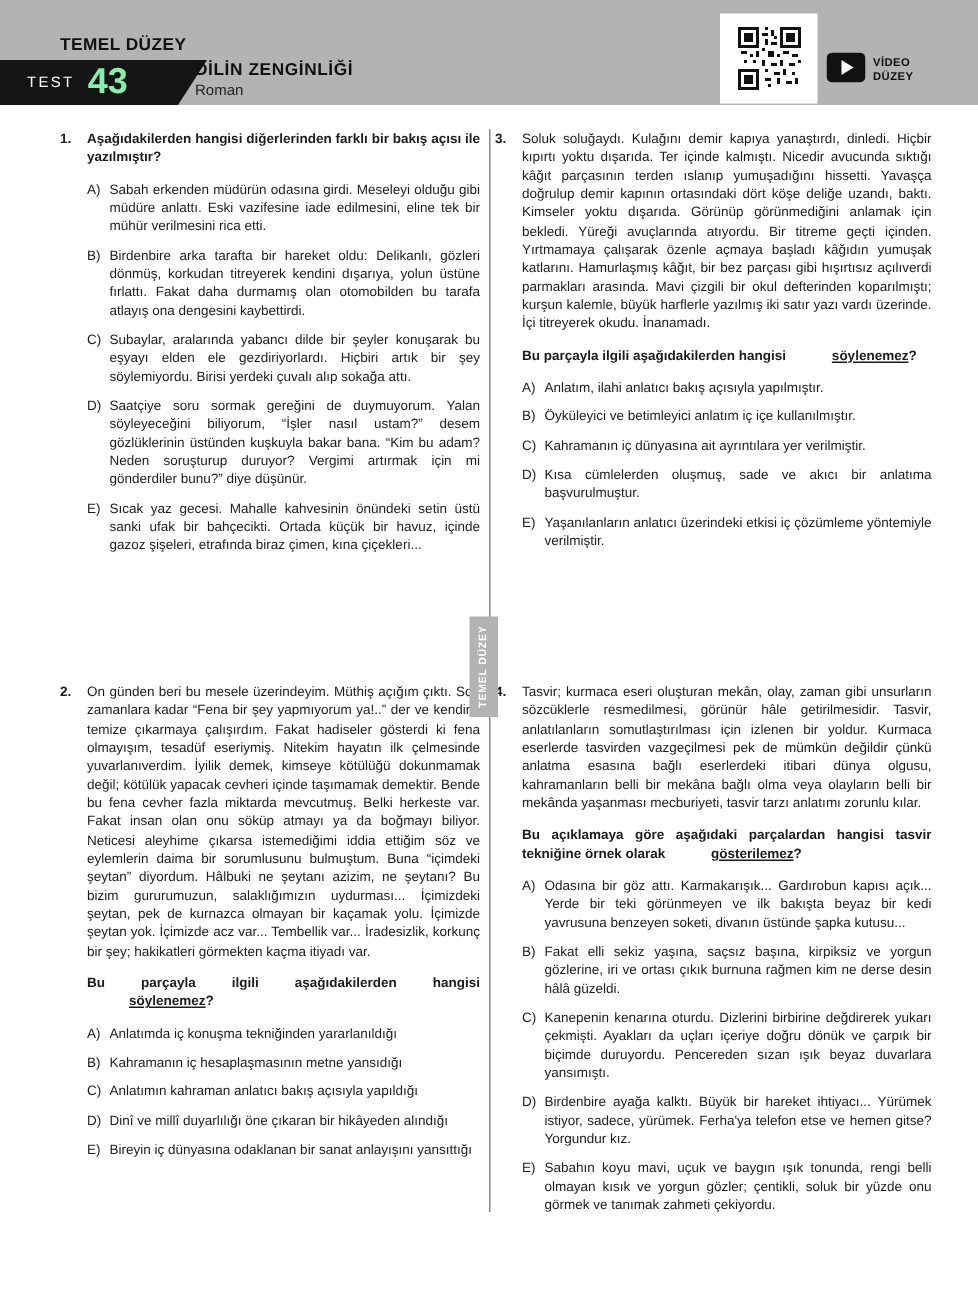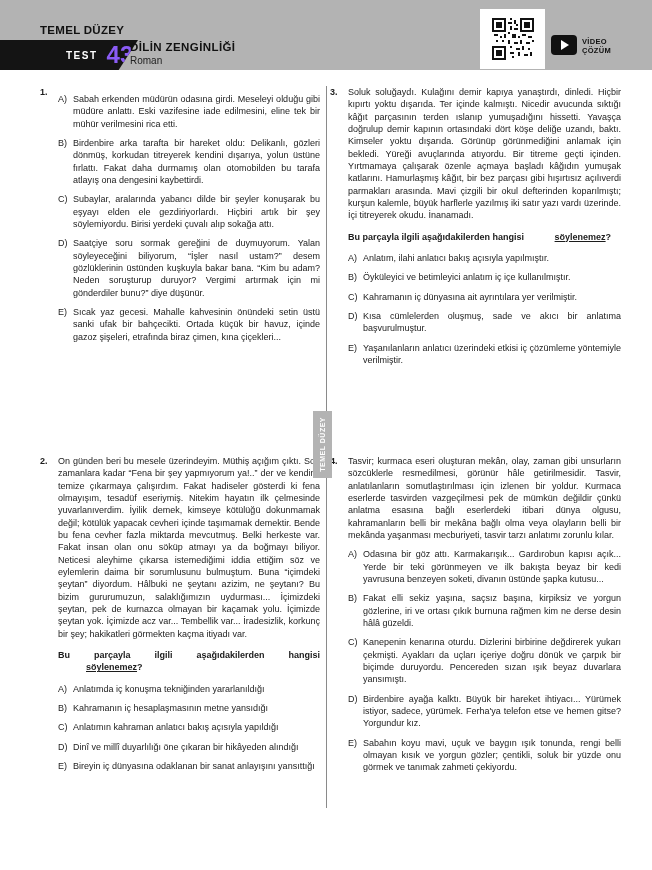--- a/index.html
+++ b/index.html
@@ -3,22 +3,22 @@
 <meta charset="utf-8">
 <style>
   html,body{margin:0;padding:0;background:#ffffff;}
   .page{position:relative;width:652px;height:870px;background:#ffffff;overflow:hidden;
         font-family:"Liberation Sans", sans-serif;color:#1c1c1c;}
   
   .header{position:absolute;top:0;left:0;width:652px;height:70px;background:#b3b3b3;}
   .level-label{position:absolute;left:40px;top:24px;font-size:11.5px;font-weight:bold;letter-spacing:.3px;color:#111;}
   .test-banner{position:absolute;left:0;top:40px;width:138px;height:30px;background:#141414;
                clip-path:polygon(0 0,100% 0,86% 100%,0 100%);display:flex;align-items:center;}
-  .test-word{margin-left:66px;color:#ffffff;font-size:10px;font-weight:bold;letter-spacing:1.5px;}
-  .test-number{margin-left:9px;color:#8b5cf6;font-size:24px;font-weight:bold;line-height:1;}
+  .test-word{margin-left:18px;color:#ffffff;font-size:10px;font-weight:normal;letter-spacing:1.5px;}
+  .test-number{margin-left:9px;color:#86efac;font-size:24px;font-weight:bold;line-height:1;}
   .title-block{position:absolute;left:130px;top:41px;width:260px;text-align:left;}
   .page-title{font-size:11.5px;font-weight:bold;letter-spacing:.4px;color:#111;}
   .page-subtitle{font-size:10px;margin-top:2px;color:#222;}
   .qr-box{position:absolute;left:480px;top:9px;width:65px;height:60px;background:#ffffff;
           display:flex;align-items:center;justify-content:center;}
   .video-link{position:absolute;left:551px;top:35px;display:flex;align-items:flex-end;gap:5px;}
   .video-label{font-size:7.5px;font-weight:bold;line-height:1.2;color:#111;letter-spacing:.3px;}
   
   .divider{position:absolute;left:326px;top:86px;width:1px;height:722px;background:#8a8a8a;}
   .side-tab{position:absolute;left:313px;top:411px;width:19px;height:67px;background:#b3b3b3;
@@ -100,35 +100,36 @@
           <rect x="2" y="16" width="3" height="3" fill="#111"></rect>
       </svg>
     </div>
     <div class="video-link">
       <svg width="26" height="20" viewBox="0 0 26 20">
         <rect width="26" height="20" rx="4" fill="#111"></rect>
         <polygon points="10,5 18,10 10,15" fill="#fff"></polygon>
       </svg>
       <div class="video-label">
         <div>VİDEO</div>
-        <div>ÇÖZÜM</div>
+        <div>DÜZEY</div>
       </div>
     </div>
   </div>
 
   <div class="divider"></div>
   <div class="side-tab">
     <span>TEMEL DÜZEY</span>
   </div>
 
   <div class="col col-left" id="col-left">
   <div class="question" style="top: 0px;">
     <span class="q-num">1.</span>
     <div class="q-content">
 
+      <p class="stem"><span class="stem-prefix">Aşağıdakilerden hangisi diğerlerinden farklı bir bakış açısı ile yazılmıştır?</span></p>
       <div class="options">
   <div class="option">
     <span class="opt-label">A)</span>
     <span class="opt-text">Sabah erkenden müdürün odasına girdi. Meseleyi olduğu gibi müdüre anlattı. Eski vazifesine iade edilmesini, eline tek bir mühür verilmesini rica etti.</span>
   </div>
 
   <div class="option">
     <span class="opt-label">B)</span>
     <span class="opt-text">Birdenbire arka tarafta bir hareket oldu: Delikanlı, gözleri dönmüş, korkudan titreyerek kendini dışarıya, yolun üstüne fırlattı. Fakat daha durmamış olan otomobilden bu tarafa atlayış ona dengesini kaybettirdi.</span>
   </div>
@@ -217,20 +218,21 @@
     <span class="opt-text">Yaşanılanların anlatıcı üzerindeki etkisi iç çözümleme yöntemiyle verilmiştir.</span>
   </div>
 </div>
     </div>
   </div>
 
   <div class="question" style="top: 369px;">
     <span class="q-num">4.</span>
     <div class="q-content">
       <p class="passage">Tasvir; kurmaca eseri oluşturan mekân, olay, zaman gibi unsurların sözcüklerle resmedilmesi, görünür hâle getirilmesidir. Tasvir, anlatılanların somutlaştırılması için izlenen bir yoldur. Kurmaca eserlerde tasvirden vazgeçilmesi pek de mümkün değildir çünkü anlatma esasına bağlı eserlerdeki itibari dünya olgusu, kahramanların belli bir mekâna bağlı olma veya olayların belli bir mekânda yaşanması mecburiyeti, tasvir tarzı anlatımı zorunlu kılar.</p>
+      <p class="stem"><span class="stem-prefix">Bu açıklamaya göre aşağıdaki parçalardan hangisi tasvir tekniğine örnek olarak </span><span class="stem-underline">gösterilemez</span><span class="stem-suffix">?</span></p>
       <div class="options">
   <div class="option">
     <span class="opt-label">A)</span>
     <span class="opt-text">Odasına bir göz attı. Karmakarışık... Gardırobun kapısı açık... Yerde bir teki görünmeyen ve ilk bakışta beyaz bir kedi yavrusuna benzeyen soketi, divanın üstünde şapka kutusu...</span>
   </div>
 
   <div class="option">
     <span class="opt-label">B)</span>
     <span class="opt-text">Fakat elli sekiz yaşına, saçsız başına, kirpiksiz ve yorgun gözlerine, iri ve ortası çıkık burnuna rağmen kim ne derse desin hâlâ güzeldi.</span>
   </div>

